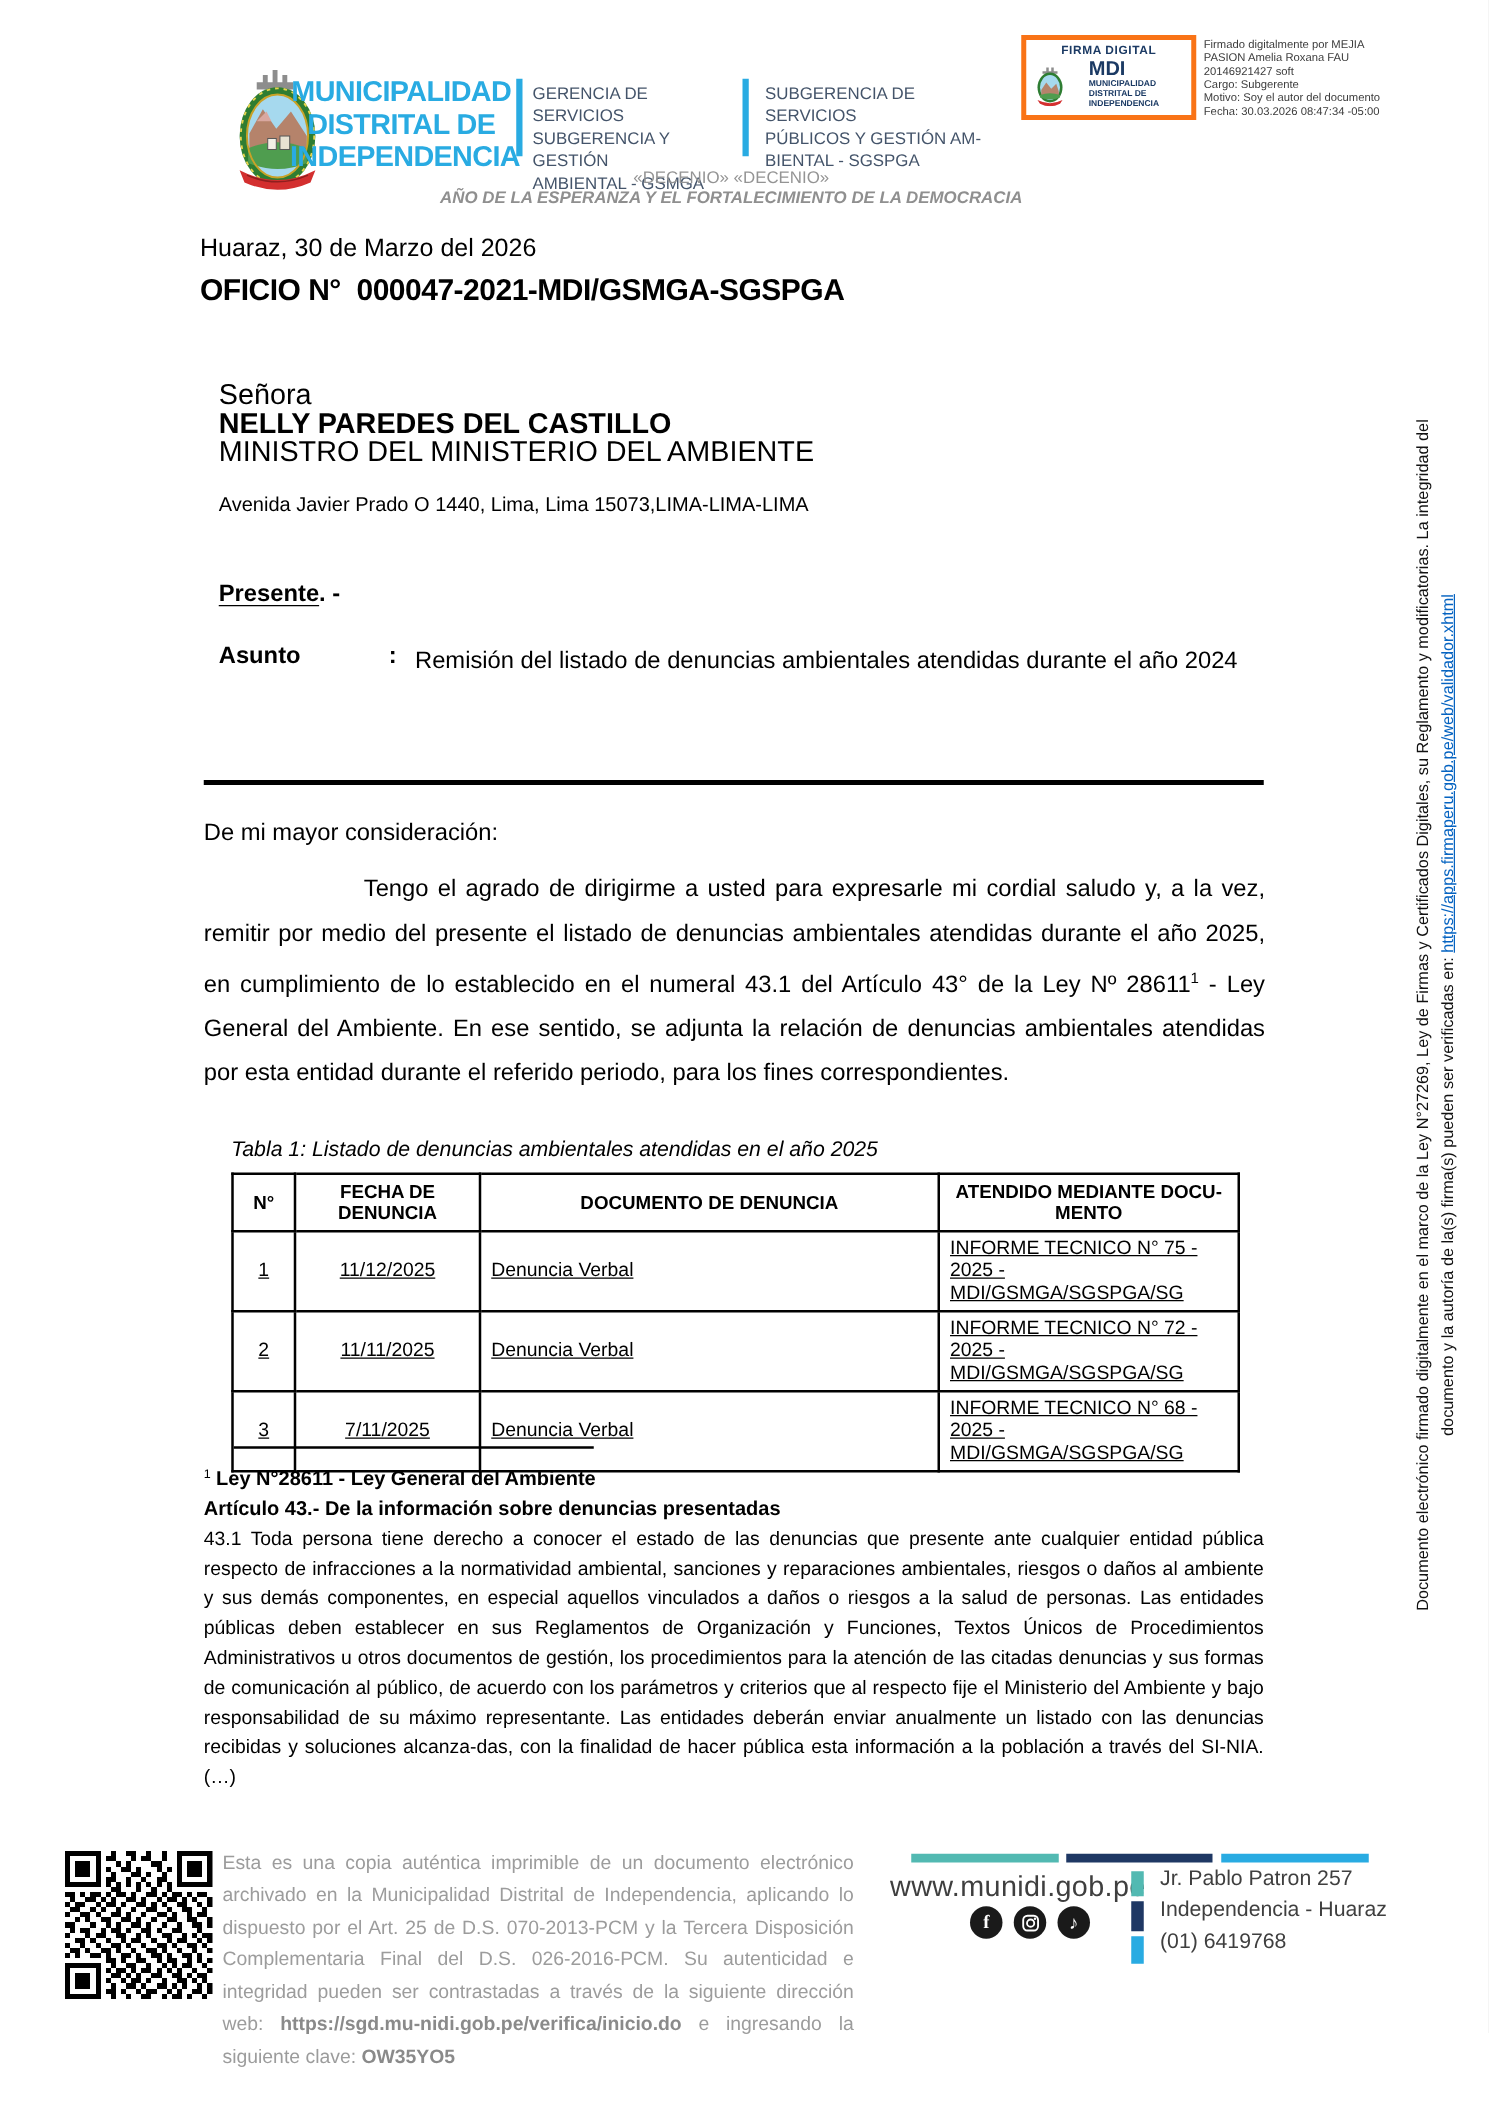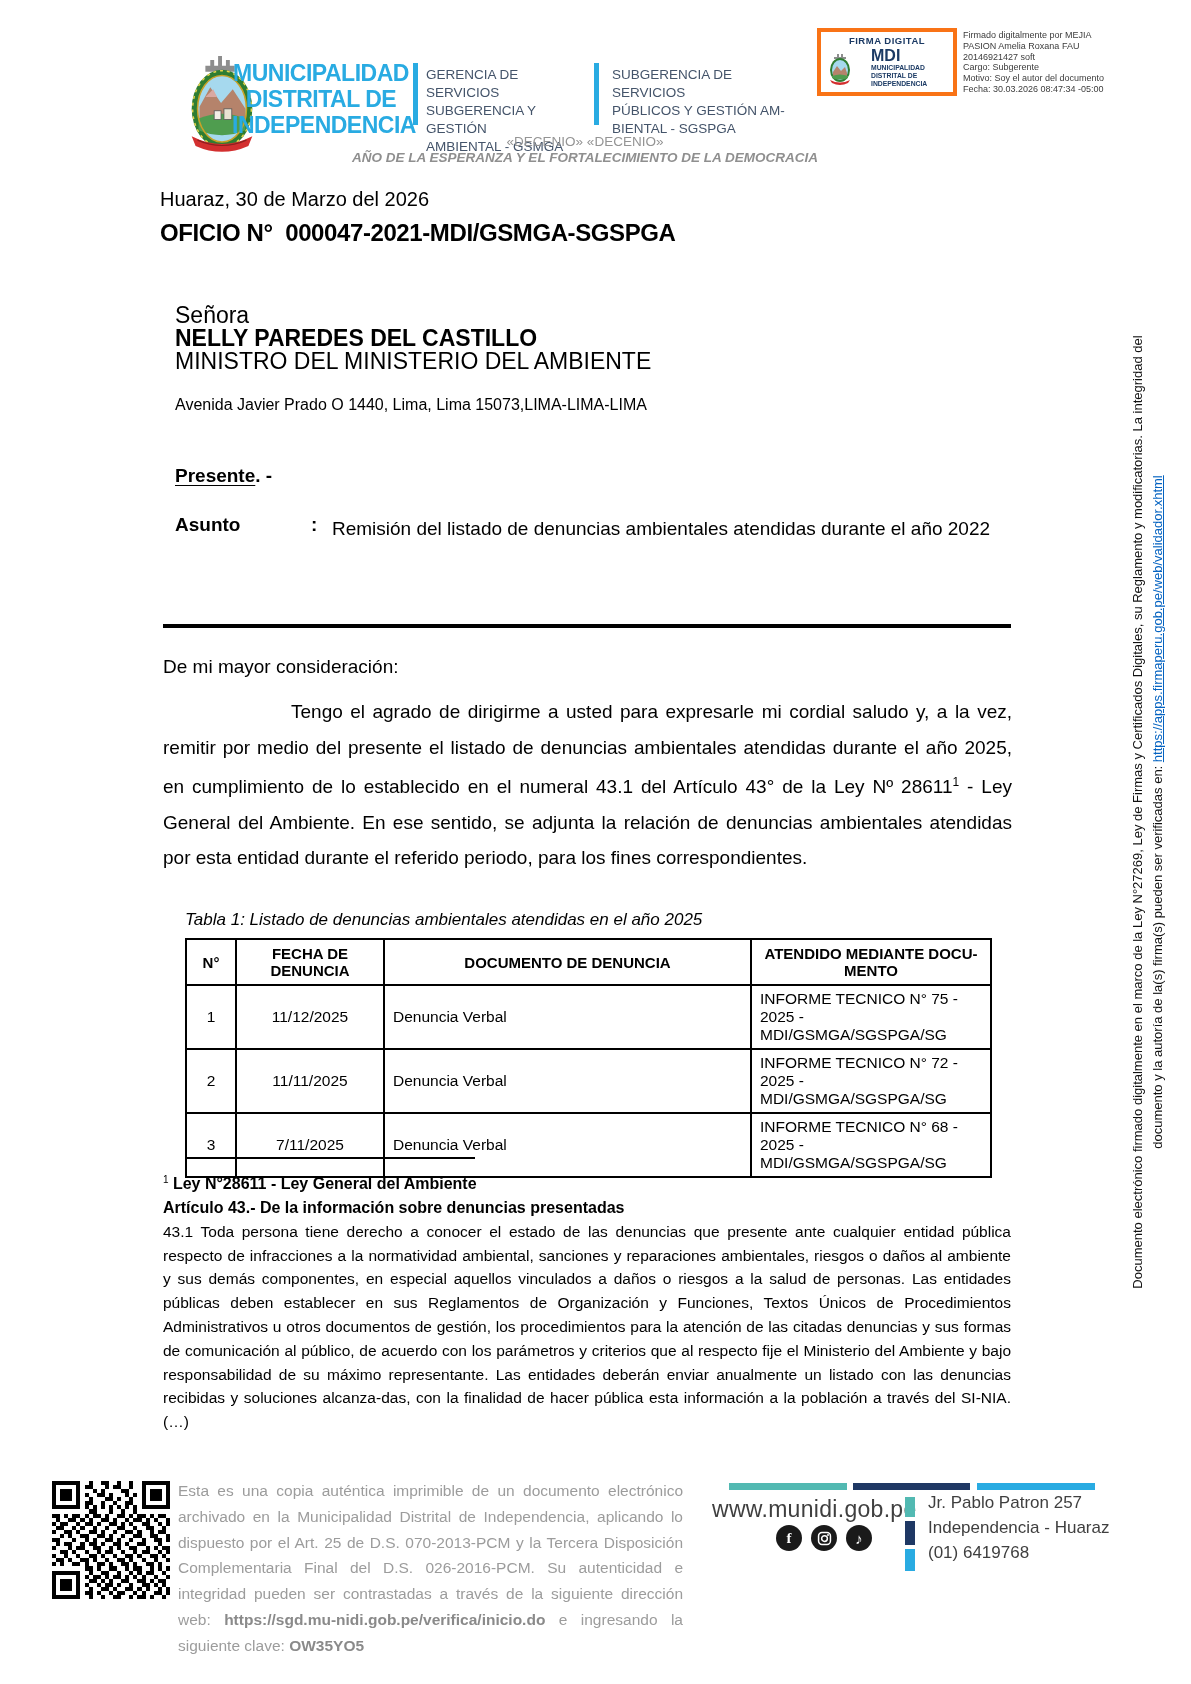--- a/index.html
+++ b/index.html
@@ -41,21 +41,21 @@
   .greeting{left:163px;top:656px;font-size:19px;}
   .bodypar{left:163px;top:694px;width:849px;font-size:19px;line-height:35.5px;
            text-align:justify;text-indent:128px;}
   .bodypar sup{font-size:12px;}
 
   
   .caption{left:185px;top:910px;width:805px;text-align:left;font-size:17px;font-style:italic;}
   .dtable{position:absolute;left:185px;top:938px;border-collapse:collapse;table-layout:fixed;}
   .dtable th,.dtable td{border:2px solid #000;font-size:15.5px;padding:4px 8px;vertical-align:middle;}
   .dtable th{font-size:15px;font-weight:bold;text-align:center;white-space:pre-line;padding:5px 4px;}
-  .dtable td{height:38px;}
+  .dtable td{height:38px;text-decoration:underline;}
   .c-center{text-align:center;}
 
   
   .fn-rule{left:187px;top:1157px;width:288px;height:2px;background:#000;}
   .footnote{left:163px;top:1168px;width:848px;font-size:15.5px;line-height:23.8px;}
   .fn-title{font-weight:bold;font-size:16px;}
   .footnote sup{font-size:10px;}
   .fn-body{text-align:justify;}
 
   
@@ -147,21 +147,21 @@
     <div style="font-weight:bold">NELLY PAREDES DEL CASTILLO</div>
     <div>MINISTRO DEL MINISTERIO DEL AMBIENTE</div>
   </div>
   <div class="abs address">Avenida Javier Prado O 1440, Lima, Lima 15073,LIMA-LIMA-LIMA</div>
 
   <div class="abs presente"><u>Presente</u><span>. -</span></div>
 
   <div class="abs asunto">
     <span class="asunto-label">Asunto</span>
     <span class="asunto-colon">:</span>
-    <div class="asunto-text">Remisión del listado de denuncias ambientales atendidas durante el año 2022</div>
+    <div class="asunto-text">Remisión del listado de denuncias ambientales atendidas durante el año 2024</div>
   </div>
 
   <div class="abs rule"></div>
 
   <div class="abs greeting">De mi mayor consideración:</div>
 
   <div class="abs bodypar"><span>Tengo el agrado de dirigirme a usted para expresarle mi cordial saludo y, a la vez, remitir por medio del presente el listado de denuncias ambientales atendidas durante el año 2025, en cumplimiento de lo establecido en el numeral 43.1 del Artículo 43° de la Ley Nº 28611</span><sup>1</sup><span> - Ley General del Ambiente. En ese sentido, se adjunta la relación de denuncias ambientales atendidas por esta entidad durante el referido periodo, para los fines correspondientes.</span></div>
 
   <div class="abs caption">Tabla 1: Listado de denuncias ambientales atendidas en el año 2025</div>
   <table class="dtable">

